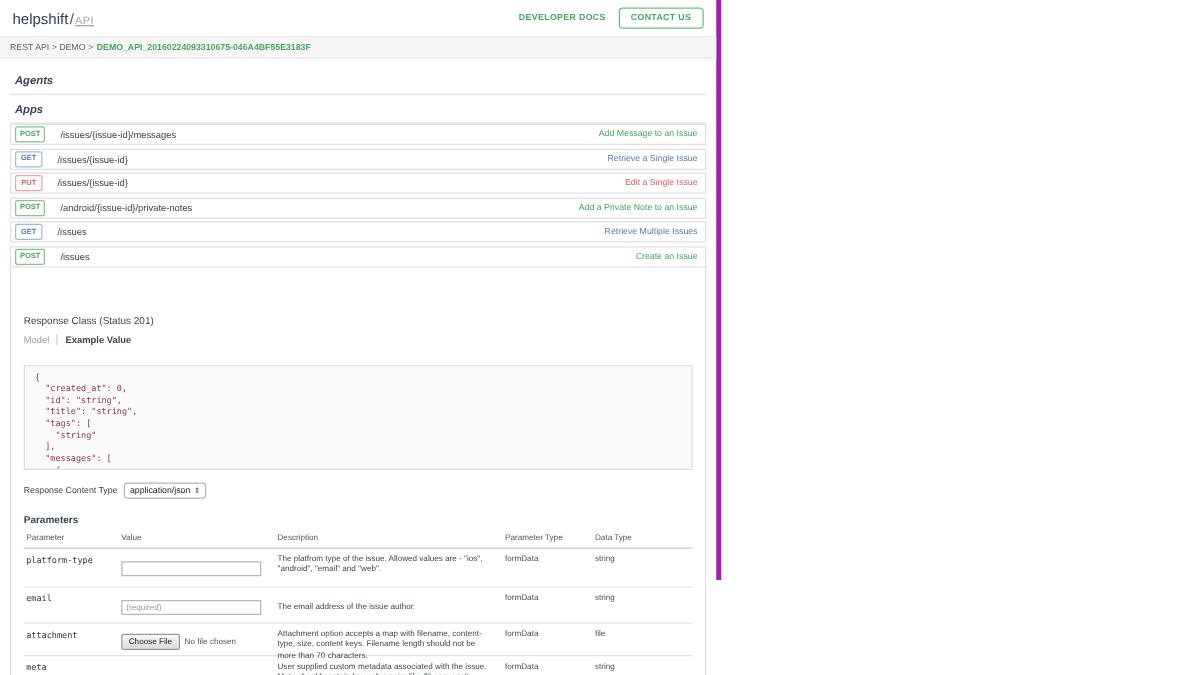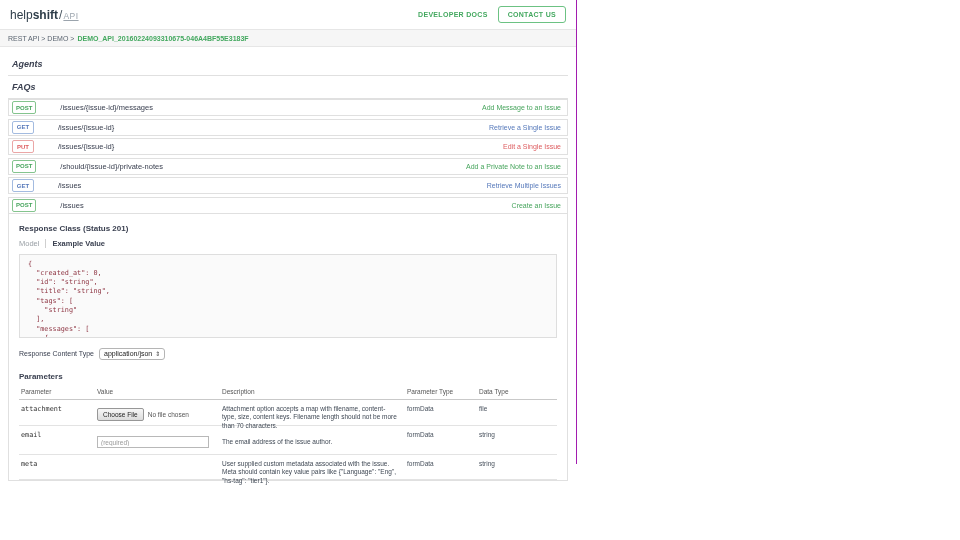--- a/index.html
+++ b/index.html
@@ -1,24 +1,24 @@
 <!DOCTYPE html>
 <html><head>
 <meta charset="utf-8">
 <style>
   * { margin:0; padding:0; box-sizing:border-box; }
   html,body { width:960px; height:540px; background:#ffffff; overflow:hidden;
     font-family:"Liberation Sans", sans-serif; }
-  .page { width:577px; height:464px; border-right:1px solid #a21caf; background:#fff; }
+  .page { width:577px; height:464px; border-right:4px solid #a21caf; background:#fff; }
 
   
   .hdr { height:30px; display:flex; align-items:center; padding:0 10px; border-bottom:1px solid #e6e6e6; }
   .logo { display:flex; align-items:baseline; }
   .logo .l-help { font-size:12px; color:#2e3d49; font-weight:400; }
-  .logo .l-shift { font-size:12px; color:#2e3d49; font-weight:700; }
+  .logo .l-shift { font-size:12px; color:#2e3d49; font-weight:400; }
   .logo .l-slash { font-size:12px; color:#46535e; margin:0 1px 0 1px; }
   .logo .l-api { font-size:8.5px; color:#9ba4ad; letter-spacing:.5px;text-decoration:underline; }
   .hdr-right { margin-left:auto; display:flex; align-items:center; gap:10px; }
   .devdocs { font-size:7px; font-weight:700; color:#43a85f; letter-spacing:.3px; cursor:pointer; }
   .contact { font-size:7px; font-weight:700; color:#43a85f; letter-spacing:.3px; border:1px solid #6cc283;
     border-radius:3px; padding:4px 9px; cursor:pointer; background:#fff; }
 
   
   .crumb { height:17px; background:#f6f6f6; border-bottom:1px solid #e6e6e6; display:flex; align-items:center;
     padding:0 8px; font-size:7px; color:#5a6470; }
@@ -32,30 +32,30 @@
 
   
   .ep-row { display:flex; align-items:center; height:17px; border:1px solid #e0e0e0; background:#fff;
     margin-bottom:2.5px; padding:0 6px 0 3px; cursor:pointer; }
   .ep-row.open { margin-bottom:0; }
   .badge { display:inline-block; font-size:6px; font-weight:700; min-width:22px; text-align:center;
     padding:2.5px 3px; border-radius:2px; background:#fff; }
   .badge.green { border:1px solid #84c48e; color:#46a45c; }
   .badge.blue  { border:1px solid #a3bbe0; color:#5578ba; }
   .badge.red   { border:1px solid #eba6a6; color:#dd5c5f; }
-  .ep-path { font-size:7.5px; color:#3b4151; margin-left:24px; }
+  .ep-path { font-size:7.5px; color:#3b4151; margin-left:12px; }
   .ep-action { margin-left:auto; font-size:7px; }
   .ep-action.green { color:#46a45c; }
   .ep-action.blue  { color:#5578ba; }
   .ep-action.red   { color:#dd5c5f; }
 
   
   .panel { border:1px solid #e0e0e0; border-top:none; padding:10px 10px 0 10px; }
-  .rc-title { font-size:8px; font-weight:700; color:#3b4151; margin-bottom:6px; }
-  .tabs { display:flex; align-items:center; font-size:7.5px; margin-bottom:6px; }
+  .rc-title { font-size:8px; font-weight:400; color:#3b4151; margin-bottom:6px;margin-top:28px; }
+  .tabs { display:flex; align-items:center; font-size:7.5px; margin-bottom:16px; }
   .tab-model { color:#9aa0a6; padding-right:6px; border-right:1px solid #cfcfcf; cursor:pointer; }
   .tab-example { color:#3b4151; font-weight:700; padding-left:6px; cursor:pointer; }
   .codeblock { background:#fafafa; border:1px solid #dedede; padding:5px 8px; height:84px; overflow:hidden; }
   .codeblock pre { font-family:"DejaVu Sans Mono","Liberation Mono",monospace; font-size:6.8px;
     line-height:9.3px; color:#8f3644; white-space:pre; }
   .rct { display:flex; align-items:center; margin-top:10px; font-size:7px; color:#3b4151; }
   .fakeselect { display:inline-flex; align-items:center; margin-left:5px; border:1px solid #b5b5b5;
     border-radius:3px; padding:1.5px 4px; font-size:7px; color:#222; background:#fff; cursor:pointer; }
   .fakeselect .arrows { font-size:6px; margin-left:3px; color:#444; }
 
@@ -104,40 +104,40 @@
   </div>
 
   <div class="crumb">
     <span>REST API &gt; DEMO &gt;</span>
     <span class="cur">DEMO_API_20160224093310675-046A4BF55E3183F</span>
   </div>
 
   <div class="content">
 
     <div class="section">Agents</div>
-    <div class="section">FAQs</div>
+    <div class="section">Apps</div>
 
     <div class="ep-row">
       <span class="badge green">POST</span>
       <span class="ep-path">/issues/{issue-id}/messages</span>
       <span class="ep-action green">Add Message to an Issue</span>
     </div>
     <div class="ep-row">
       <span class="badge blue">GET</span>
       <span class="ep-path">/issues/{issue-id}</span>
       <span class="ep-action blue">Retrieve a Single Issue</span>
     </div>
     <div class="ep-row">
       <span class="badge red">PUT</span>
       <span class="ep-path">/issues/{issue-id}</span>
       <span class="ep-action red">Edit a Single Issue</span>
     </div>
     <div class="ep-row">
       <span class="badge green">POST</span>
-      <span class="ep-path">/should/{issue-id}/private-notes</span>
+      <span class="ep-path">/android/{issue-id}/private-notes</span>
       <span class="ep-action green">Add a Private Note to an Issue</span>
     </div>
     <div class="ep-row">
       <span class="badge blue">GET</span>
       <span class="ep-path">/issues</span>
       <span class="ep-action blue">Retrieve Multiple Issues</span>
     </div>
     <div class="ep-row open">
       <span class="badge green">POST</span>
       <span class="ep-path">/issues</span>
@@ -176,40 +176,47 @@
       <div class="params-title">Parameters</div>
 
       <div class="tbl-head">
         <span class="col-param">Parameter</span>
         <span class="col-value">Value</span>
         <span class="col-desc">Description</span>
         <span class="col-ptype">Parameter Type</span>
         <span class="col-dtype">Data Type</span>
       </div>
 
+      <div class="trow r-pt">
+        <span class="col-param pname">platform-type</span>
+        <span class="col-value"><input class="tin" type="text" placeholder="" style=""></span>
+        <span class="col-desc desc">The platfrom type of the issue. Allowed values are - "ios", "android", "email" and "web".</span>
+        <span class="col-ptype ptype">formData</span>
+        <span class="col-dtype dtype">string</span>
+      </div>
+
+      <div class="trow r-em">
+        <span class="col-param pname">email</span>
+        <span class="col-value"><input class="tin" type="text" placeholder="(required)" style=""></span>
+        <span class="col-desc desc low">The email address of the issue author.</span>
+        <span class="col-ptype ptype">formData</span>
+        <span class="col-dtype dtype">string</span>
+      </div>
 
       <div class="trow r-att">
         <span class="col-param pname">attachment</span>
         <span class="col-value filewrap">
           <span class="filebtn">Choose File</span>
           <span class="filestatus">No file chosen</span>
         </span>
         <span class="col-desc desc">Attachment option accepts a map with filename, content-type, size, content keys. Filename length should not be more than 70 characters.</span>
         <span class="col-ptype ptype">formData</span>
         <span class="col-dtype dtype">file</span>
       </div>
 
-      <div class="trow r-em">
-        <span class="col-param pname">email</span>
-        <span class="col-value"><input class="tin" type="text" placeholder="(required)" style=""></span>
-        <span class="col-desc desc low">The email address of the issue author.</span>
-        <span class="col-ptype ptype">formData</span>
-        <span class="col-dtype dtype">string</span>
-      </div>
-
       <div class="trow r-meta">
         <span class="col-param pname">meta</span>
         <span class="col-value"></span>
         <span class="col-desc desc">User supplied custom metadata associated with the issue. Meta should contain key value pairs like {"Language": "Eng", "hs-tag": "tier1"}.</span>
         <span class="col-ptype ptype">formData</span>
         <span class="col-dtype dtype">string</span>
       </div>
 
     </div>
   </div>

